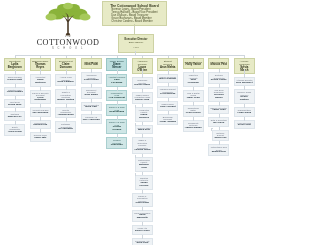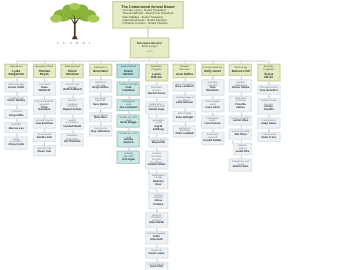--- a/index.html
+++ b/index.html
@@ -89,20 +89,21 @@
       <g fill="#a6c95a">
         <ellipse cx="9" cy="15" rx="5.5" ry="3.6"></ellipse>
         <ellipse cx="43" cy="15" rx="5.5" ry="3.6"></ellipse>
         <ellipse cx="26" cy="4" rx="5" ry="3.2"></ellipse>
       </g>
       <path d="M25.2 33 L25.2 20 Q24 16 20 13 Q24 15 25.4 18 L25.4 14 Q25 12 23 10.5 Q26 12 26.6 14.5 L26.6 18 Q28 15 32 13 Q28.4 16 26.8 20 L26.8 33 Z" fill="#4a3a27"></path>
       <path d="M23.5 33.4 L28.5 33.4 L27.4 31 L24.6 31 Z" fill="#4a3a27"></path>
     </svg>
     <div class="logo-word">
       <div class="logo-pre">THE</div>
+      <div class="logo-main">COTTONWOOD</div>
       <div class="logo-sub">S C H O O L</div>
     </div>
   </div>
 
   <div class="board-box">
     <div class="board-title">The Cottonwood School Board</div>
     <div id="board-members">
         <div class="board-line">Norman Lowry - Board President</div>
         <div class="board-line">Teresa Halliwell - Board Vice President</div>
         <div class="board-line">Dan Wallace - Board Treasurer</div>

